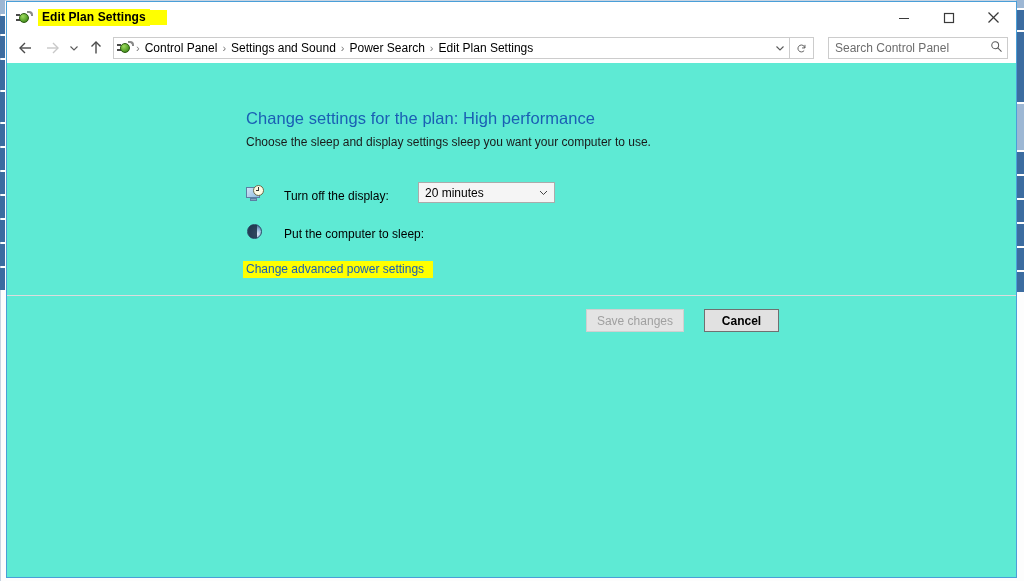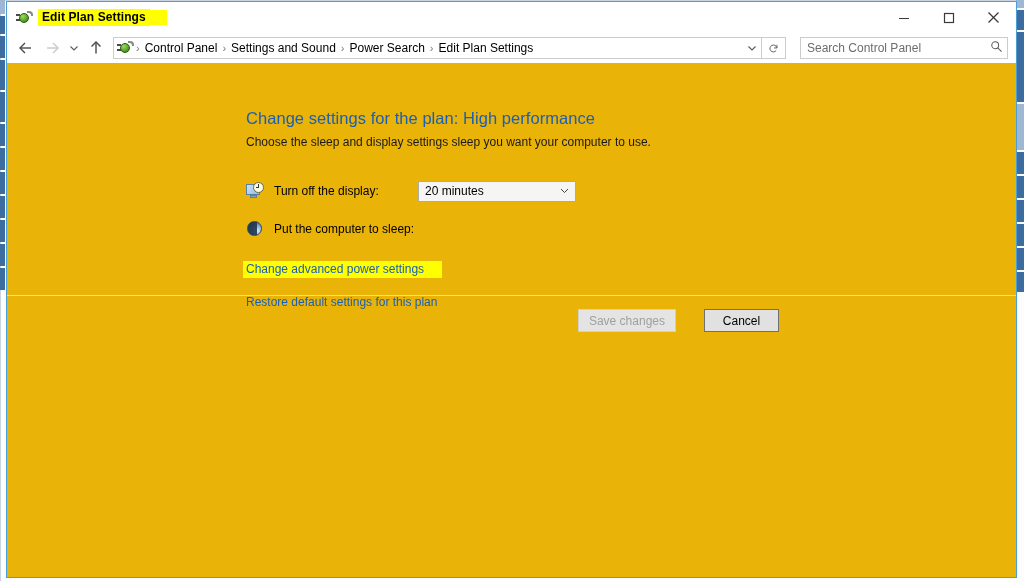--- a/index.html
+++ b/index.html
@@ -191,21 +191,21 @@
     height: 22px;
     border: 1px solid #cccccc;
     border-left: none;
     background: #ffffff;
     display: flex;
     align-items: center;
     justify-content: center;
     box-sizing: border-box;
   }
   #search-box {
-    width: 208px;
+    width: 180px;
     height: 22px;
     margin-left: 14px;
     border: 1px solid #cccccc;
     background: #ffffff;
     display: flex;
     align-items: center;
     box-sizing: border-box;
     padding: 0 4px 0 6px;
   }
   #search-input {
@@ -216,21 +216,21 @@
     font-size: 12px;
     color: #6d6d6d;
     background: transparent;
     padding: 0;
   }
   #search-input::placeholder { color: #6d6d6d; opacity: 1; }
 
   
   #content {
     flex: 1;
-    background: #eab308;
+    background: #5eead4;
     position: relative;
     overflow: hidden;
   }
   #content-inner {
     padding-left: 239px;
     padding-top: 46px;
   }
   #page-heading {
     color: #1a5fb4;
     font-size: 16.5px;
@@ -242,23 +242,24 @@
     color: #1a1a1a;
     font-size: 12px;
     margin: 0;
   }
 
   #settings-rows {
     margin-top: 30px;
   }
   .setting-row {
     display: flex;
-    align-items: center;
+    align-items: flex-end;
     height: 24px;
     margin-bottom: 14px;
+    gap: 10px;
   }
   .setting-icon {
     width: 18px;
     height: 18px;
     position: relative;
     margin-right: 10px;
     flex: 0 0 18px;
   }
   
   .icon-monitor .screen {
@@ -315,21 +316,21 @@
   .setting-label {
     font-size: 12px;
     color: #000000;
     white-space: nowrap;
   }
   .setting-select-wrap {
     position: absolute;
     left: 411px;
   }
   .row-select {
-    width: 158px;
+    width: 137px;
     height: 21px;
     border: 1px solid #ababab;
     background: #f5f5f5;
     box-sizing: border-box;
     display: flex;
     align-items: center;
     padding: 0 5px 0 6px;
   }
   .row-select .sel-val {
     flex: 1;
@@ -343,40 +344,40 @@
   }
   .page-link {
     display: inline-block;
     font-size: 12px;
     color: #1a5fb4;
     text-decoration: none;
     cursor: pointer;
   }
   .page-link.highlighted {
     background: #ffff00;
-    padding: 1px 18px 2px 3px;
+    padding: 1px 9px 2px 3px;
     margin-left: -3px;
   }
   #link-row-1 { margin-bottom: 14px; }
 
   
   #footer-sep {
     position: absolute;
     left: 0;
     right: 0;
     top: 232px;
     height: 1px;
     background: #dcdcdc;
   }
   #footer-buttons {
     position: absolute;
     top: 246px;
     right: 237px;
     display: flex;
-    gap: 28px;
+    gap: 20px;
   }
   .dlg-btn {
     font-family: "Liberation Sans", sans-serif;
     font-size: 12px;
     height: 23px;
     min-width: 75px;
     padding: 0 10px;
     box-sizing: border-box;
     border: 1px solid #adadad;
     background: #e1e1e1;
@@ -384,20 +385,21 @@
   }
   .dlg-btn.disabled {
     color: #a0a0a0;
     background: #e4e4e4;
     border-color: #d0d0d0;
   }
   .dlg-btn.default {
     border: 1px solid #707070;
     background: #e1e1e1;
     color: #000000;
+    font-weight: bold;
   }
 </style>
 </head>
 <body>
 
 <div id="desktop">
   <div class="bg-panel" style="left:0px; top:0px; width:1024px; height:581px;"></div>
 
   <div class="bg-strip light" style="left:0px;  top:0px;   width:5px; height:14px;"></div>
   <div class="bg-strip" style="left:0px;  top:16px;  width:5px; height:18px;"></div>
@@ -567,23 +569,20 @@
           </span>
           <span class="setting-label">Put the computer to sleep:</span>
         </div>
 
       </div>
 
       <div id="links-block">
         <div id="link-row-1">
           <a class="page-link highlighted">Change advanced power settings</a>
         </div>
-        <div id="link-row-2">
-          <a class="page-link">Restore default settings for this plan</a>
-        </div>
       </div>
 
     </div>
 
     <div id="footer-sep"></div>
 
     <div id="footer-buttons">
       <button class="dlg-btn disabled" disabled="">Save changes</button>
       <button class="dlg-btn default">Cancel</button>
     </div>

